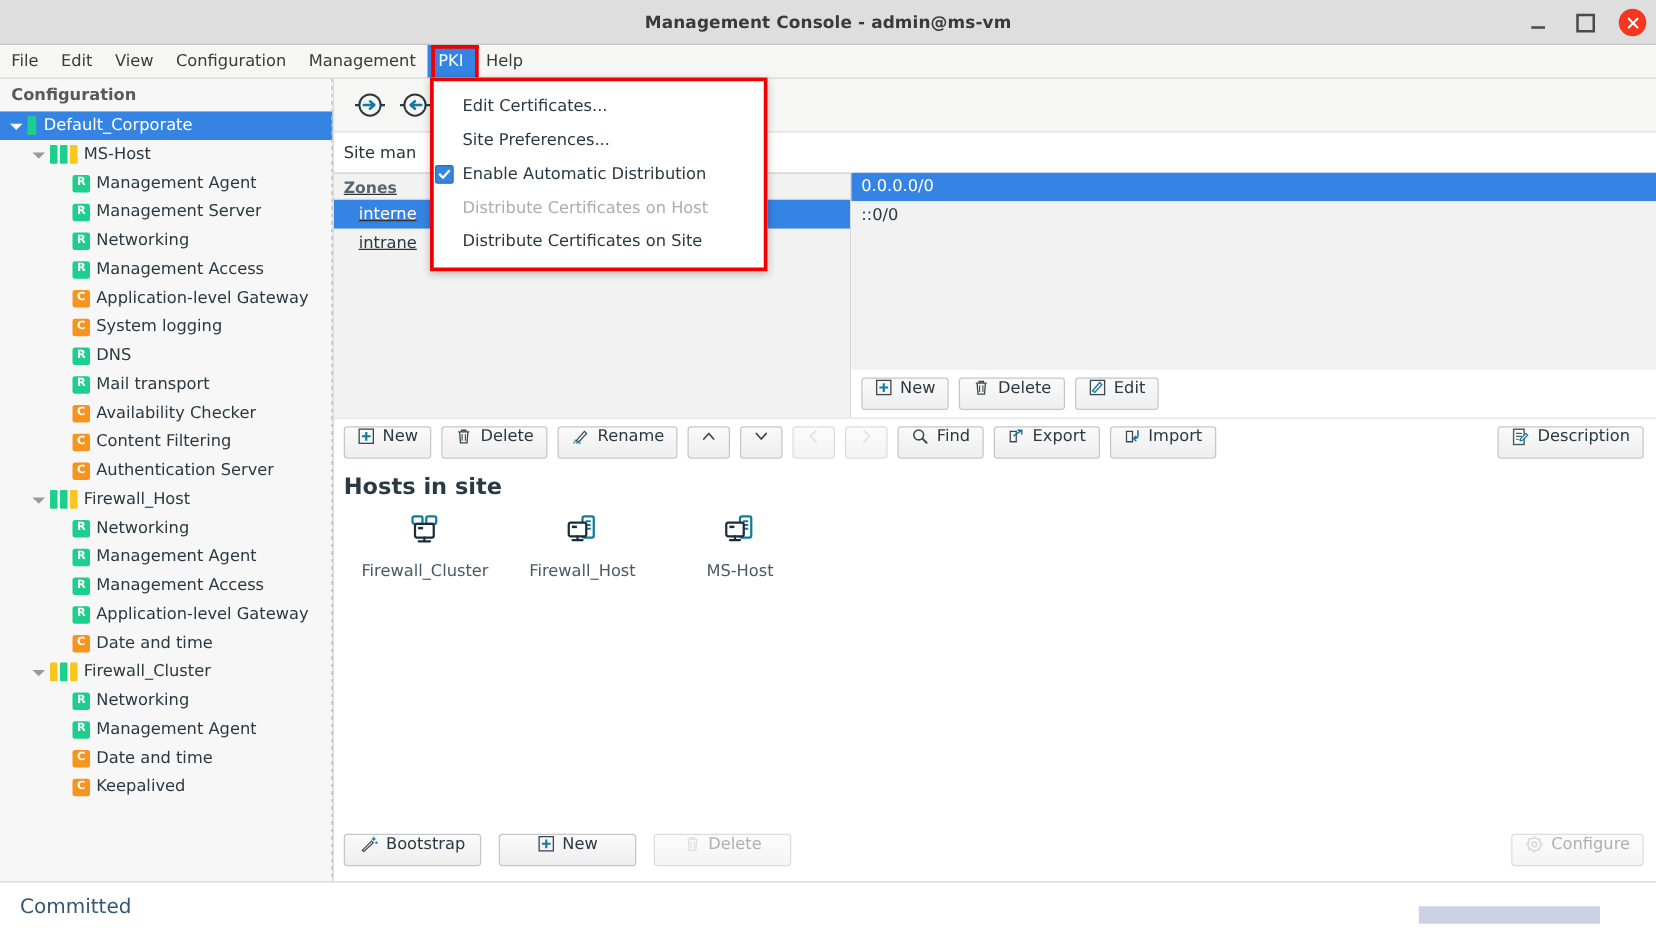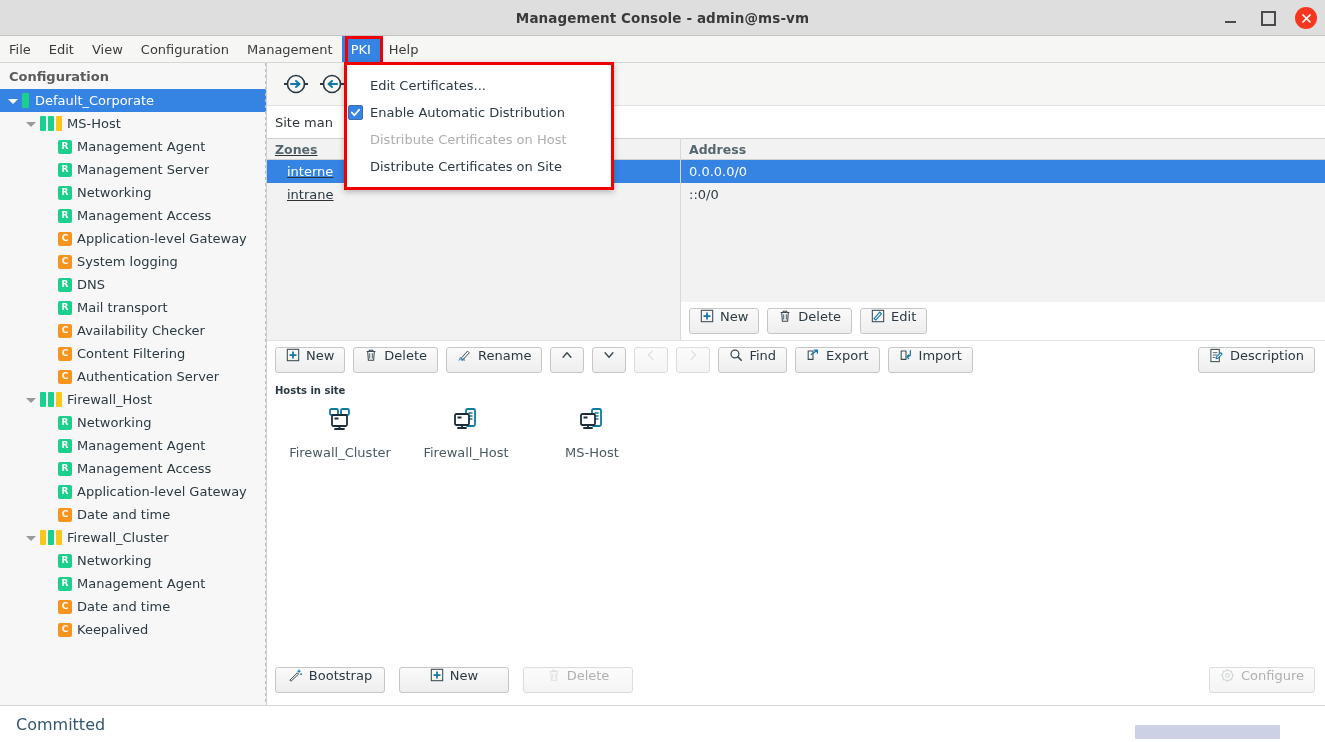--- a/index.html
+++ b/index.html
@@ -206,21 +206,21 @@
     white-space: nowrap;
   }
   .btn.icon-only { padding: 0 9px; }
   .btn.disabled { color: #b0b0b0; border-color: #dcdcdc;
     background: linear-gradient(to bottom, #fcfcfc, #f4f4f4); }
   .btn svg { display: block; }
   .btn.disabled svg { opacity: 0.38; }
 
   .sub-head {
     padding: 6px 17px 4px 8px;
-    font-size: 10px; font-weight: bold; color: #2b3a42;
+    font-size: 18px; font-weight: bold; color: #2b3a42;
   }
   .hosts {
     display: flex; gap: 0; padding: 6px 0 0 10px;
   }
   .host {
     width: 126px;
     display: flex; flex-direction: column; align-items: center; gap: 8px;
   }
   .host-label { font-size: 13px; color: #4a5a63; }
 
@@ -470,21 +470,20 @@
 
         <div class="tbl-pane left">
           <div class="tbl-head">Zones</div>
           <div class="tbl-body">
             <div class="tbl-row selected">interne</div>
             <div class="tbl-row">intrane</div>
           </div>
         </div>
 
         <div class="tbl-pane right">
-          <div class="tbl-head">Address</div>
           <div class="tbl-body">
             <div class="tbl-row addr selected">0.0.0.0/0</div>
             <div class="tbl-row addr">::0/0</div>
           </div>
           <div class="btnrow" id="addr-buttons" style="padding-left:8px;padding-right:10px;justify-content:flex-start;">
               <div class="btn">
                 <svg width="14" height="14" viewBox="0 0 16 16">
                   <rect x="1.5" y="1.5" width="13" height="13" fill="none" stroke="#3b4a52" stroke-width="1.2"></rect>
                   <path d="M8 4 V12 M4 8 H12" stroke="#1577a8" stroke-width="2"></path>
                 </svg>
@@ -668,20 +667,24 @@
     <div class="status-indicator"></div>
   </div>
 
   <div class="menu-hl"></div>
   <div class="dropdown" id="dropdown">
       <div class="dd-item">
         <span class="dd-gap"></span>
         <span>Edit Certificates...</span>
       </div>
       <div class="dd-item">
+        <span class="dd-gap"></span>
+        <span>Site Preferences...</span>
+      </div>
+      <div class="dd-item">
         <span class="dd-check">
           <svg width="11" height="11" viewBox="0 0 12 12">
             <path d="M2 6 L4.7 9 L10 3" fill="none" stroke="#ffffff" stroke-width="2" stroke-linecap="round" stroke-linejoin="round"></path>
           </svg>
         </span>
         <span>Enable Automatic Distribution</span>
       </div>
       <div class="dd-item disabled">
         <span class="dd-gap"></span>
         <span>Distribute Certificates on Host</span>

